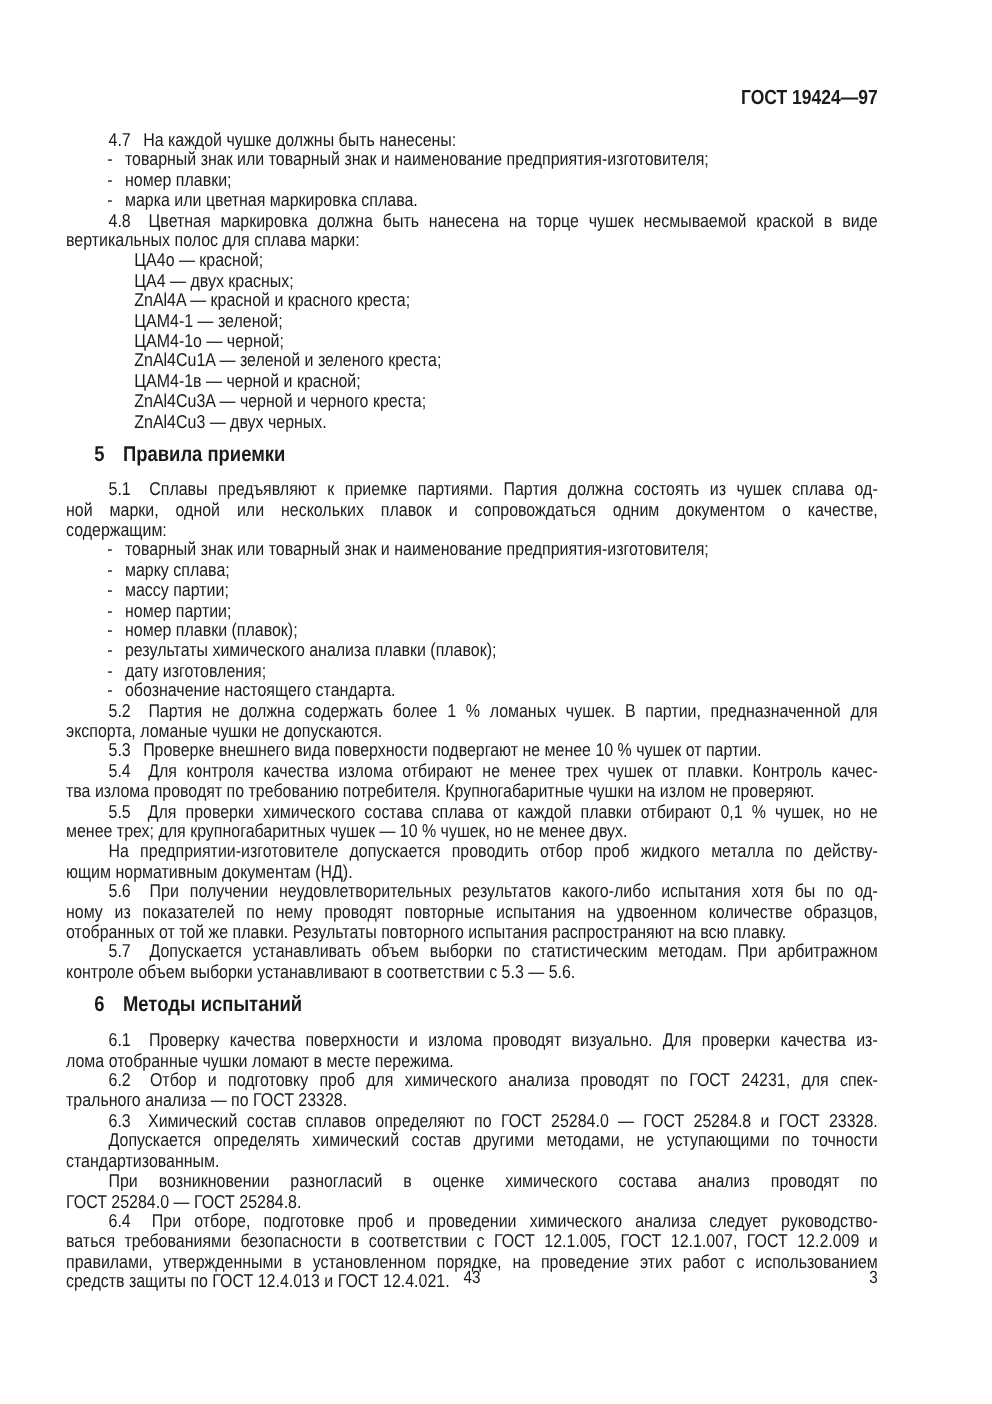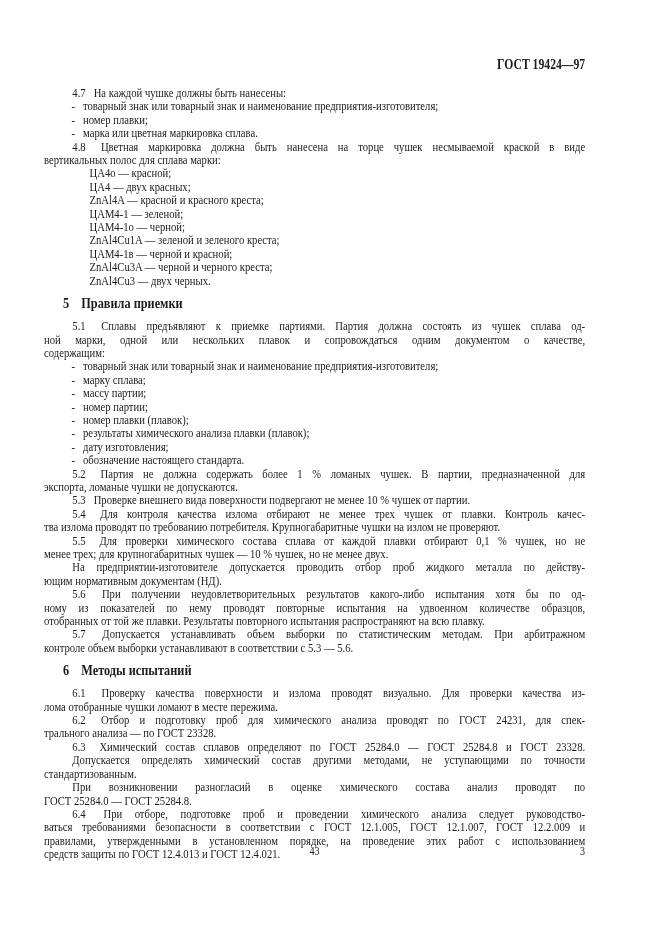--- a/index.html
+++ b/index.html
@@ -6,21 +6,21 @@
     margin: 0;
     padding: 0;
     background: #ffffff;
   }
   .page {
     position: relative;
     width: 661px;
     height: 936px;
     background: #ffffff;
     color: #1b1b1b;
-    font-family: Liberation Serif, serif;
+    font-family: Liberation Sans, sans-serif;
     overflow: hidden;
   }
   .scaled {
     position: absolute;
     left: 44px;
     width: 630px;
     transform: scaleX(0.859);
     transform-origin: left top;
   }
   .doc-header {

